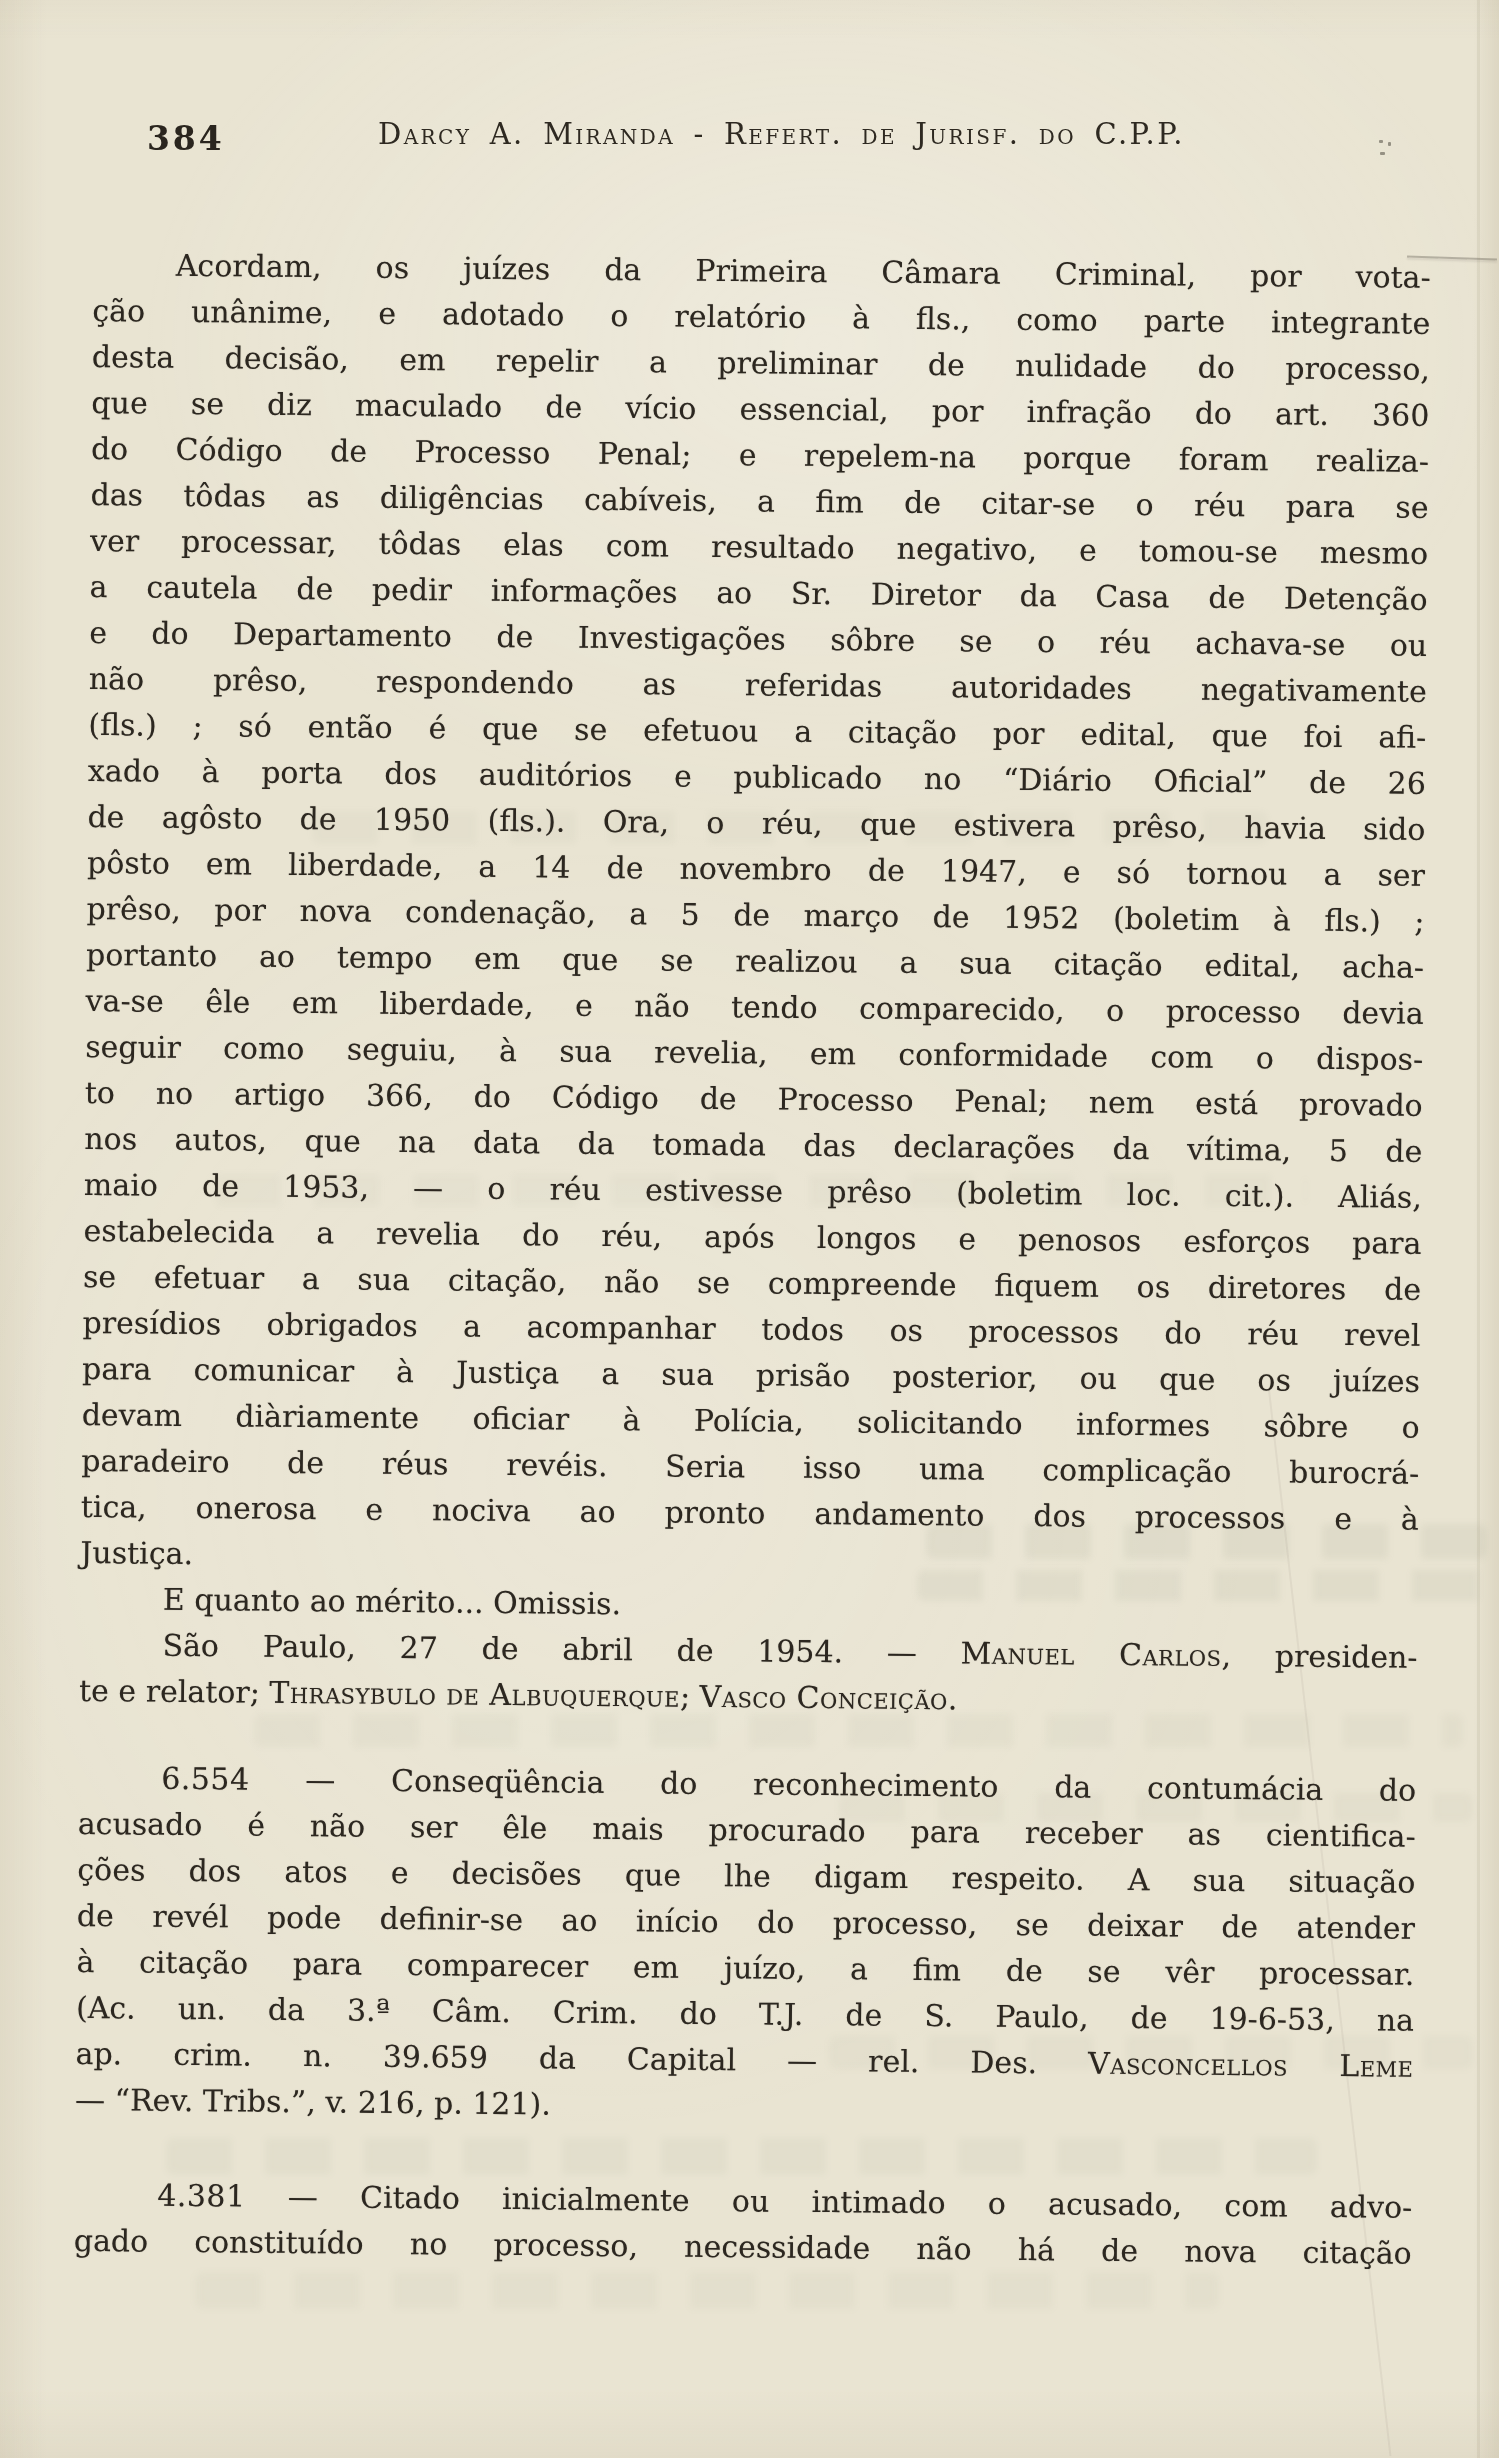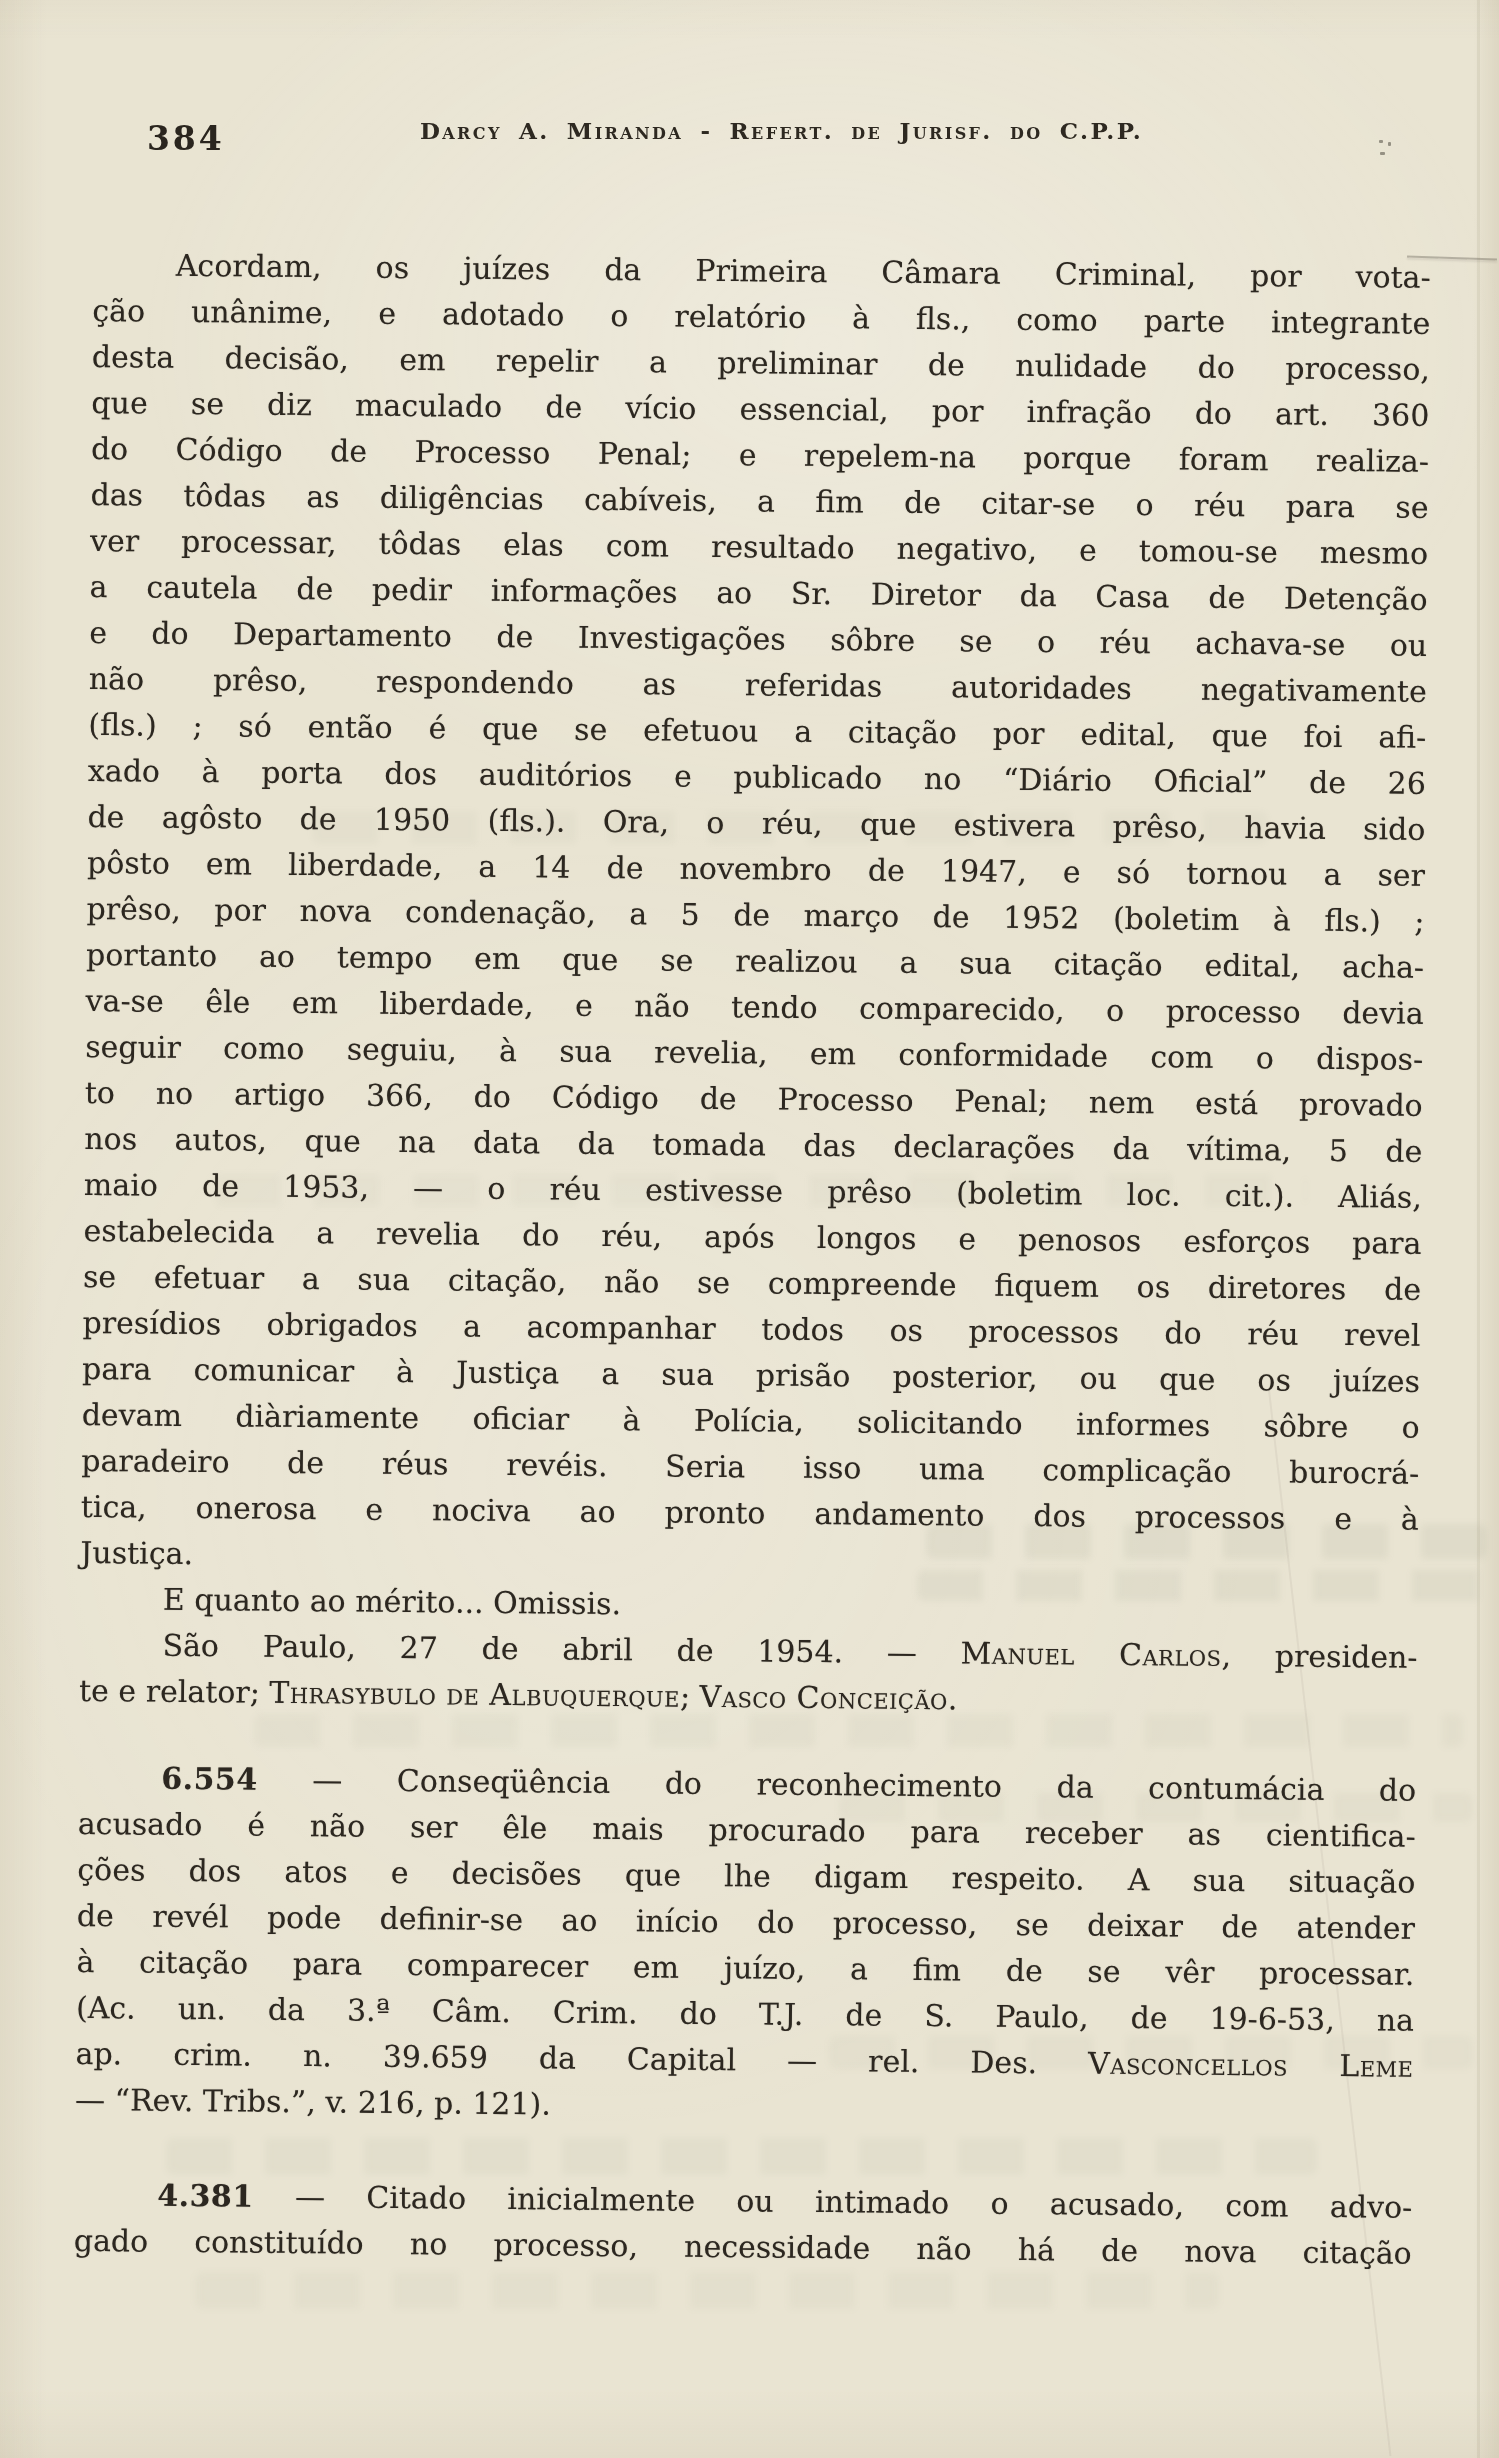--- a/index.html
+++ b/index.html
@@ -21,38 +21,37 @@
   .running-head{
     position:absolute;left:93px;top:117px;width:1338px;height:43px;
     text-align:center;
   }
   .pagenum{
     position:absolute;left:54px;top:2px;
     font-size:33px;letter-spacing:2.9px;font-weight:bold;color:#2a251e;
   }
   .running-title{
     display:inline-block;margin-left:39px;
-    font-variant:small-caps;font-size:23px;letter-spacing:2.4px;word-spacing:6.8px;
+    font-variant:small-caps;font-size:29px;letter-spacing:2.4px;word-spacing:6.8px;
     color:#2e2921;
-    font-weight:bold;
   }
   
   .textblock{
     position:absolute;left:93px;top:242px;width:1338px;
     font-size:30px;line-height:46px;
     transform:rotate(0.55deg);transform-origin:0 0;
     text-shadow:0 0 1px rgba(44,39,32,.35);
   }
   .line{text-align:justify;text-align-last:justify;}
   .line.last{text-align-last:left;}
   .line.indent{text-indent:83px;}
   .para.m1{margin-top:41px;}
   .para.m2{margin-top:49px;}
   .sc{font-variant:small-caps;letter-spacing:0.5px;}
-  .b{font-weight:bold;letter-spacing:0.5px;}
+  .b{font-weight:normal;letter-spacing:0.5px;}
   
   .ghost{
     position:absolute;filter:blur(3.9px);opacity:.6;border-radius:7.8px;
     background:repeating-linear-gradient(90deg,
       rgba(124,132,110,.15) 0 66px, rgba(124,132,110,0) 66px 99px);
   }
   .pencil-streak{
     position:absolute;left:1407px;top:257px;width:90px;height:2px;
     background:rgba(95,90,78,.38);transform:rotate(2deg);
     box-shadow:0 2px 2px rgba(95,90,78,.15);

